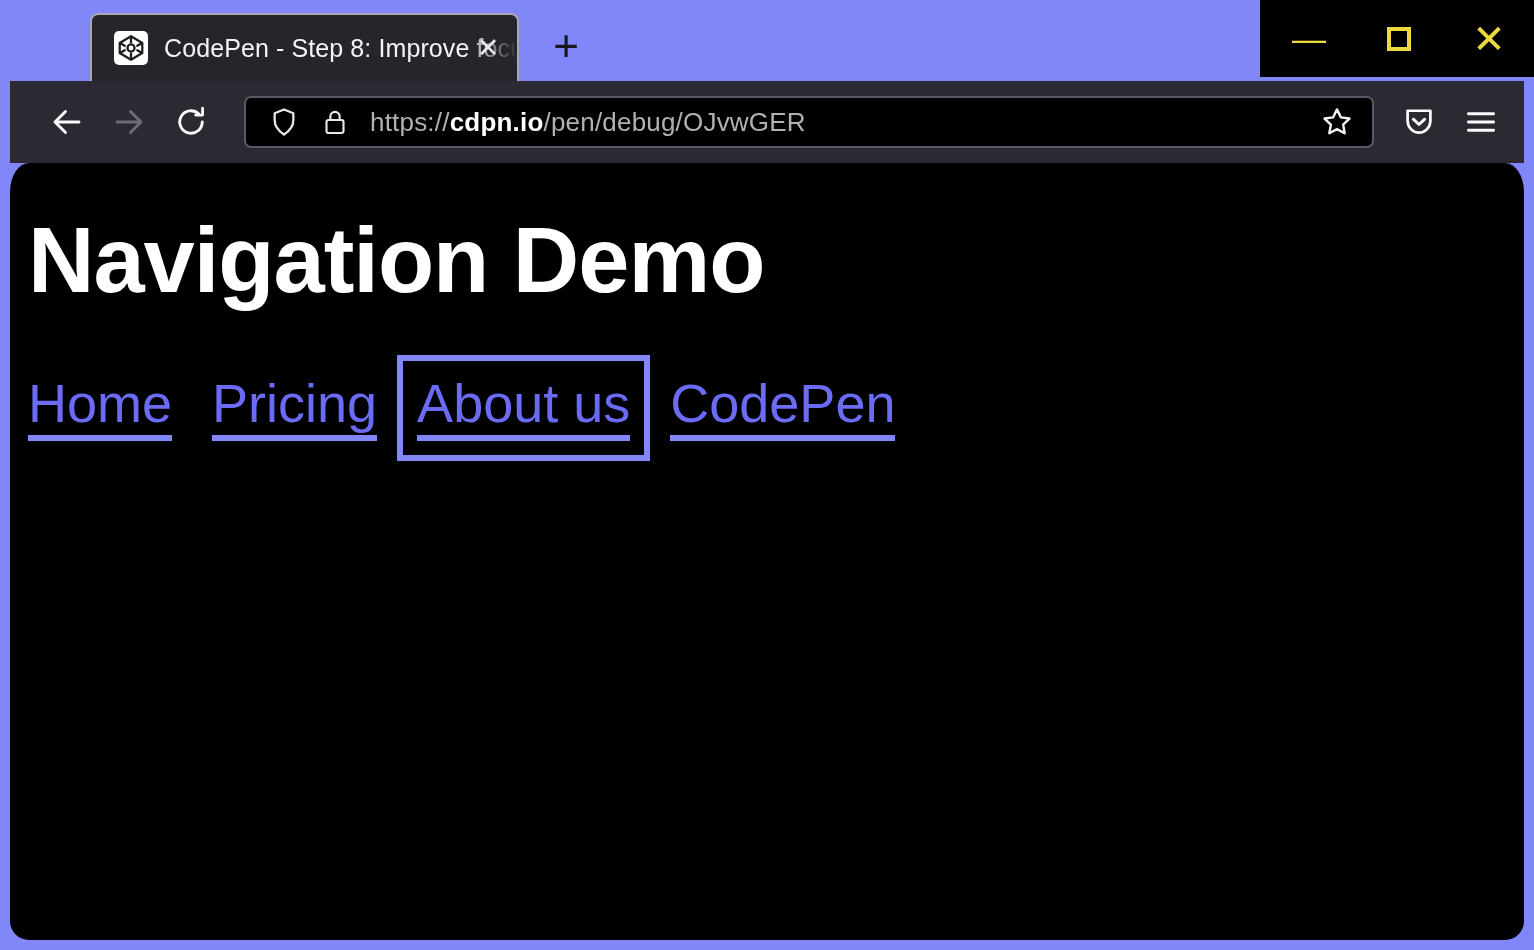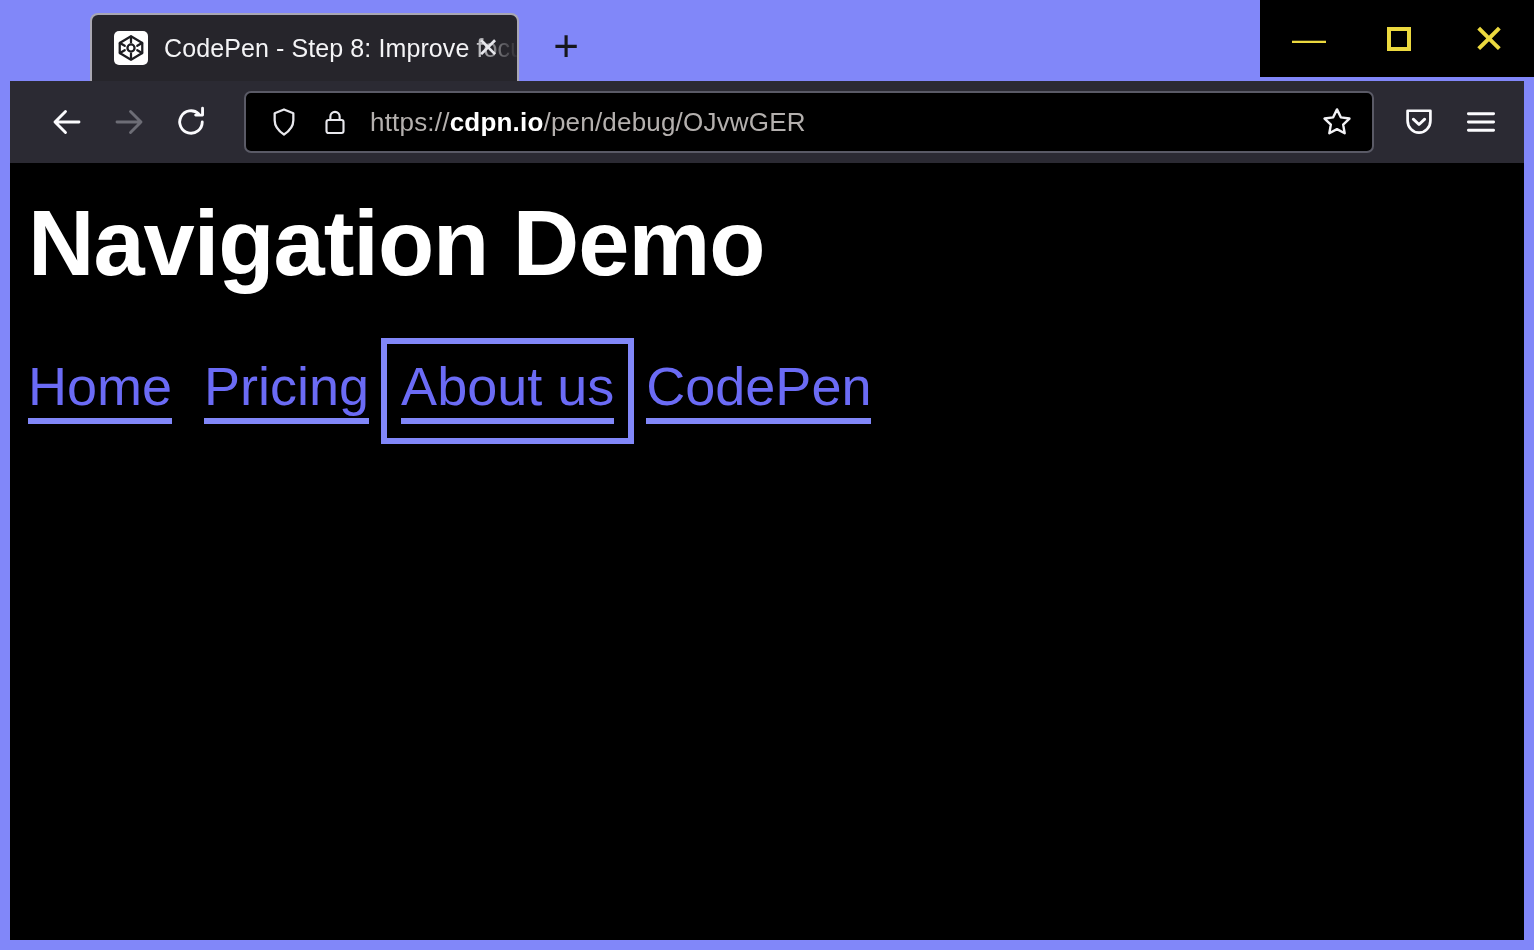--- a/index.html
+++ b/index.html
@@ -167,21 +167,21 @@
     display: flex;
     align-items: center;
     justify-content: center;
     flex: 0 0 auto;
     color: #fbfbfe;
   }
   .nav-icon-btn.disabled { color: #6d6d76; }
 
   #url-bar {
     flex: 1 1 auto;
-    height: 62px;
+    height: 52px;
     margin: 0 14px 0 22px;
     background: #000000;
     border: 2px solid #5a5a66;
     border-radius: 7px;
     display: flex;
     align-items: center;
     padding: 0 12px 0 22px;
     box-sizing: border-box;
     min-width: 0;
   }
@@ -216,37 +216,38 @@
   }
 
   
   #page-viewport {
     flex: 1 1 auto;
     background: #000000;
     border-left: 10px solid #8187f9;
     border-right: 10px solid #8187f9;
     border-bottom: 10px solid #8187f9;
     box-sizing: border-box;
-    padding: 32px 0 0 18px;
-    overflow: hidden;
+    padding: 49px 0 0 18px;
+    overflow: hidden;
+    border-radius: 29px;
   }
 
   #page-heading {
     color: #ffffff;
     font-size: 92px;
     font-weight: bold;
     line-height: 1.05;
     margin: 0 0 66px 0;
     letter-spacing: -1px;
   }
 
   #site-nav {
     display: flex;
     align-items: center;
-    gap: 32px;
+    gap: 40px;
   }
 
   .nav-link {
     color: #6b6bf5;
     font-size: 54px;
     line-height: 1.05;
     text-decoration: none;
     border-bottom: 6px solid #8187f9;
     padding-bottom: 4px;
     display: inline-block;

